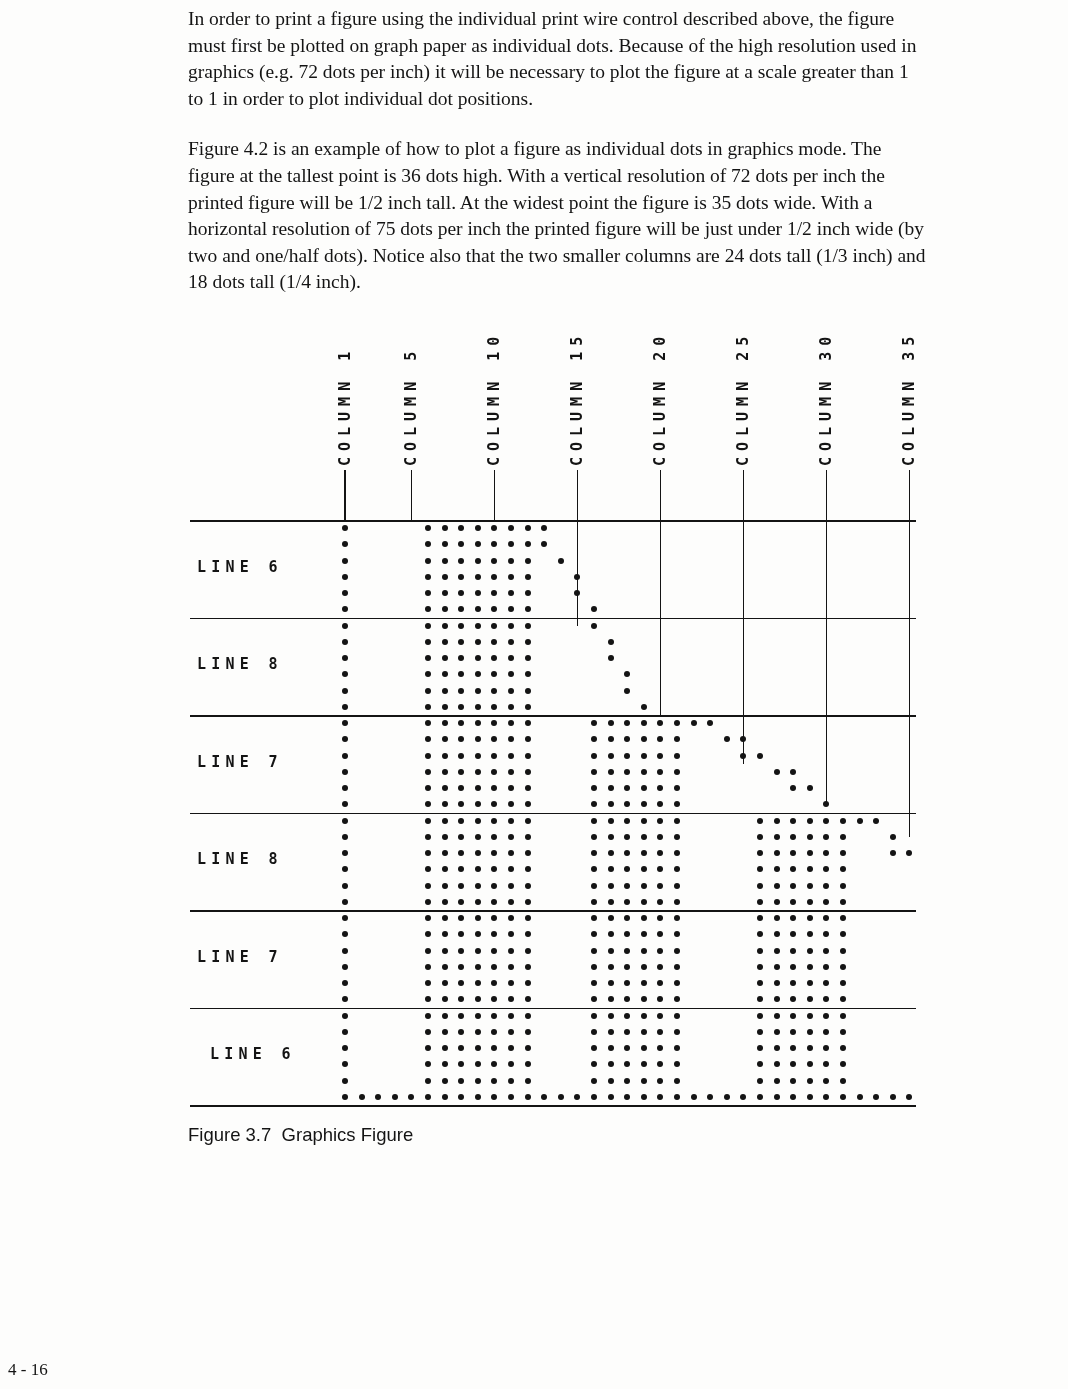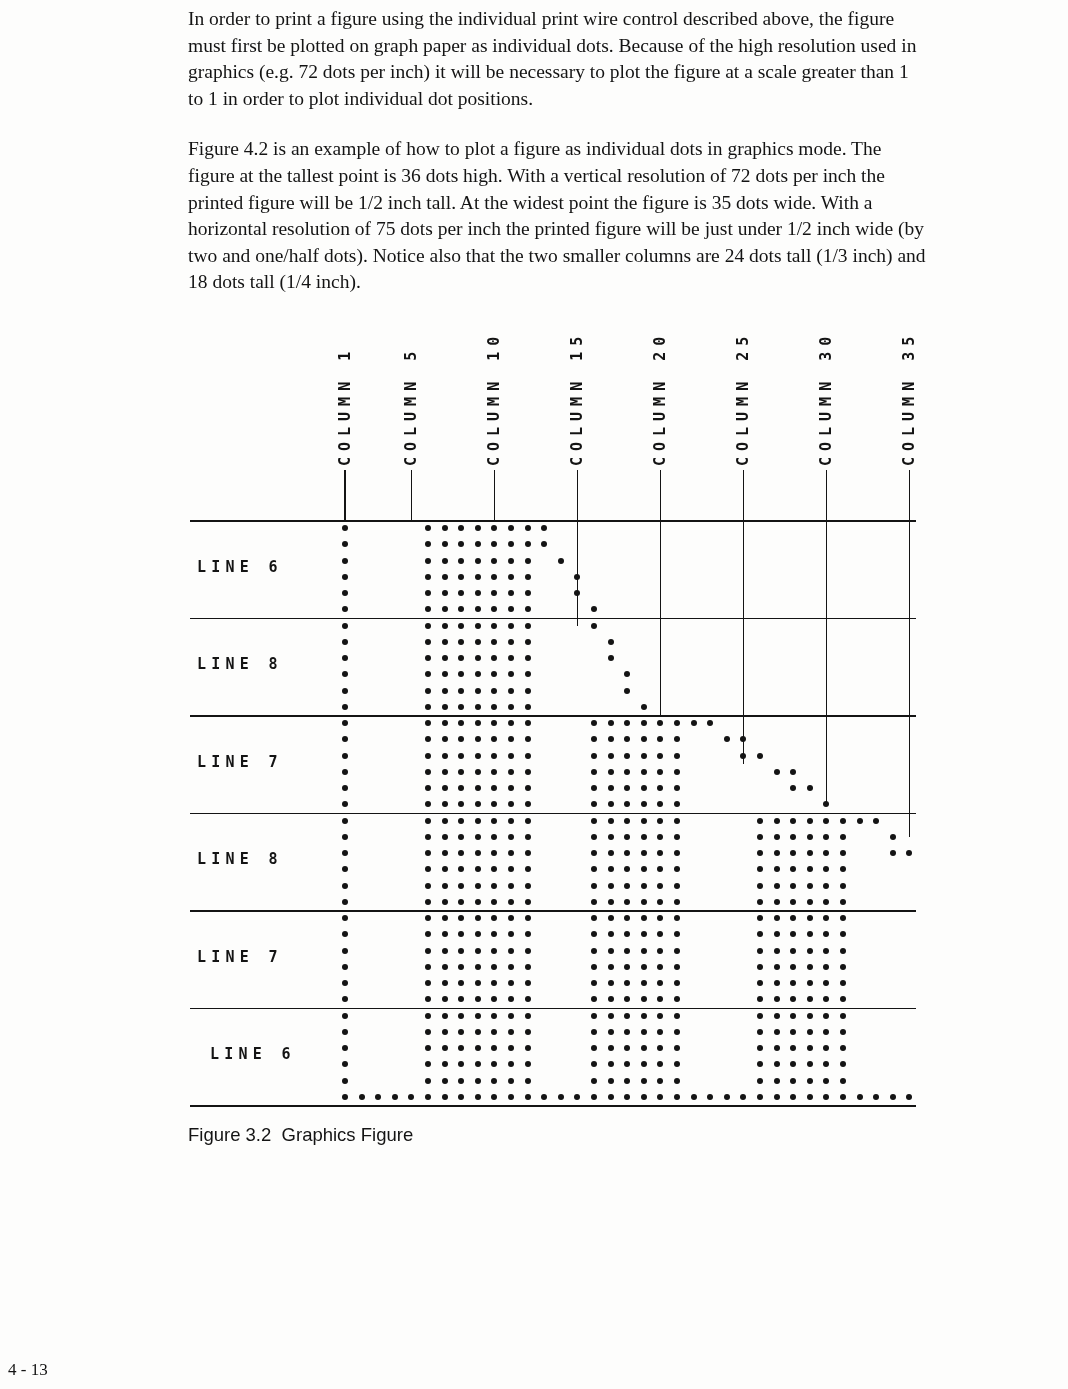--- a/index.html
+++ b/index.html
@@ -688,17 +688,17 @@
       <div class="dot" style="left: 790.2px; top: 785.125px;"></div>
       <div class="dot" style="left: 806.8px; top: 785.125px;"></div>
       <div class="dot" style="left: 823.4px; top: 801.375px;"></div>
       <div class="dot" style="left: 856.6px; top: 817.625px;"></div>
       <div class="dot" style="left: 873.2px; top: 817.625px;"></div>
       <div class="dot" style="left: 889.8px; top: 833.875px;"></div>
       <div class="dot" style="left: 889.8px; top: 850.125px;"></div>
       <div class="dot" style="left: 906.4px; top: 850.125px;"></div>
     </div>
 
-  <p class="caption">Figure 3.2  Graphics Figure</p>
+  <p class="caption">Figure 3.7  Graphics Figure</p>
 
-  <div class="page-number">4 - 13</div>
+  <div class="page-number">4 - 16</div>
 
 </div>
 
 </body></html>

